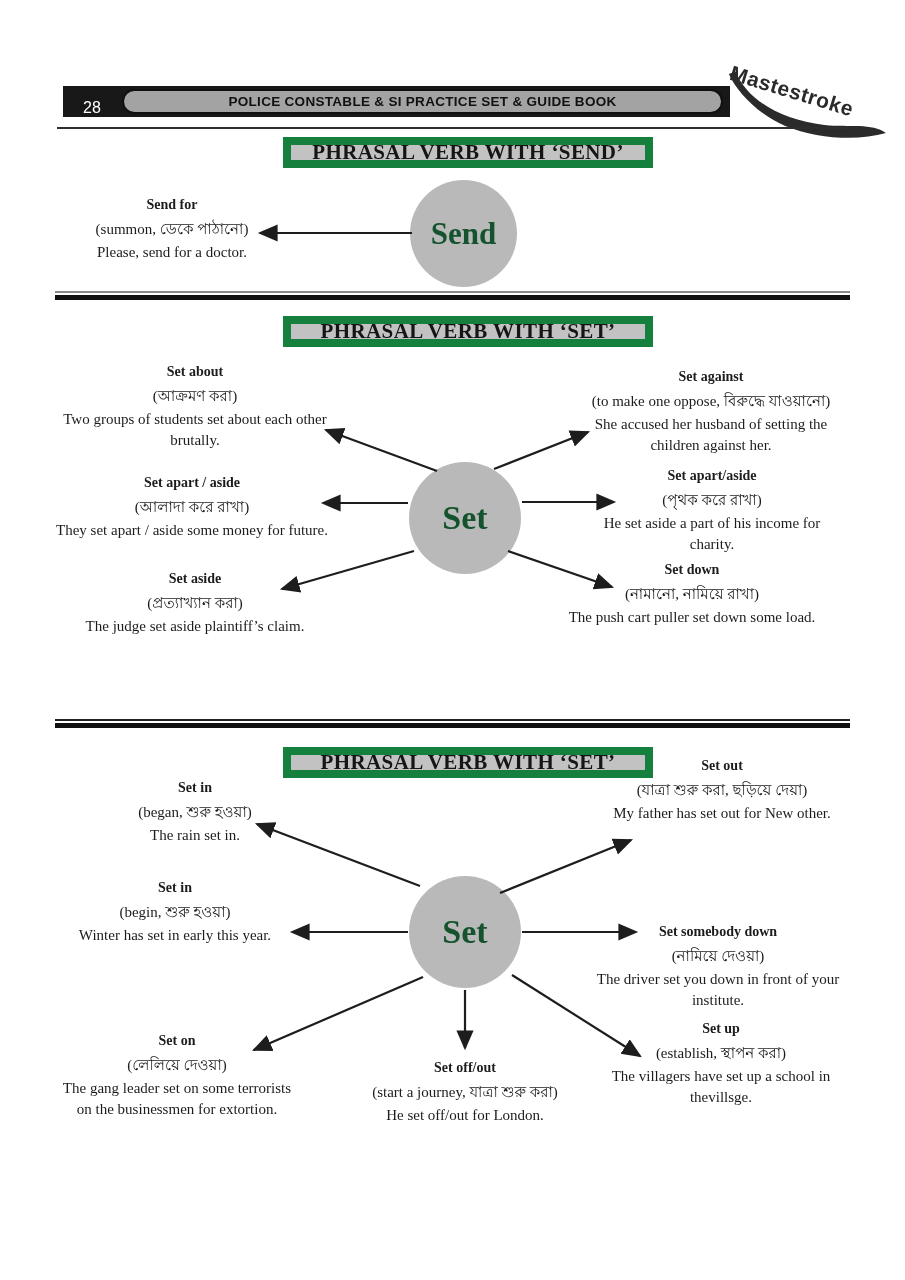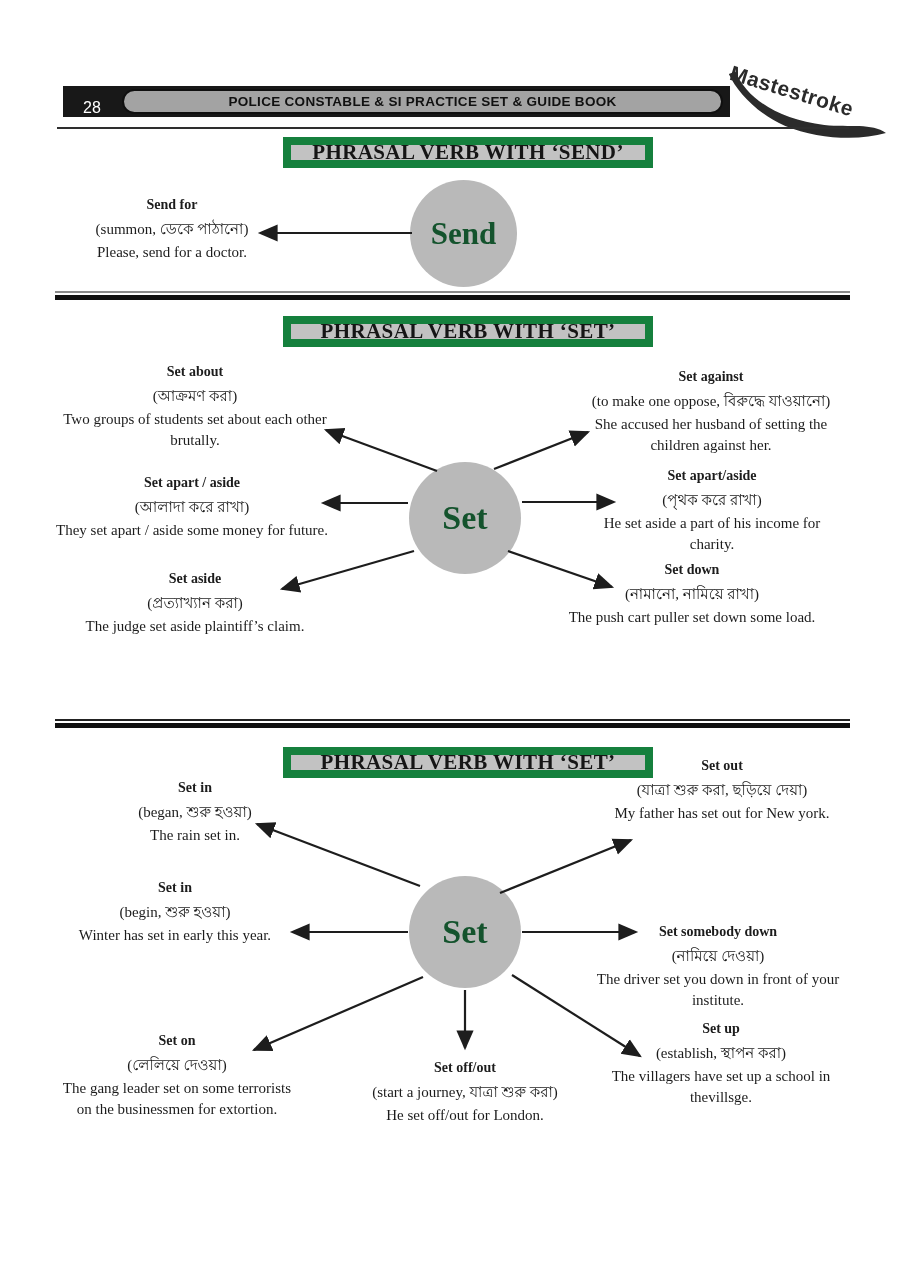--- a/index.html
+++ b/index.html
@@ -136,21 +136,21 @@
     <div class="example">Winter has set in early this year.</div>
   </div>
   <div class="entry" style="left:57px; top:1031px; width:240px;">
     <div class="phrase">Set on</div>
     <div class="meaning">(লেলিয়ে দেওয়া)</div>
     <div class="example">The gang leader set on some terrorists on the businessmen for extortion.</div>
   </div>
   <div class="entry" style="left:588px; top:756px; width:268px;">
     <div class="phrase">Set out</div>
     <div class="meaning">(যাত্রা শুরু করা, ছড়িয়ে দেয়া)</div>
-    <div class="example">My father has set out for New york.</div>
+    <div class="example">My father has set out for New other.</div>
   </div>
   <div class="entry" style="left:590px; top:922px; width:256px;">
     <div class="phrase">Set somebody down</div>
     <div class="meaning">(নামিয়ে দেওয়া)</div>
     <div class="example">The driver set you down in front of your institute.</div>
   </div>
   <div class="entry" style="left:595px; top:1019px; width:252px;">
     <div class="phrase">Set up</div>
     <div class="meaning">(establish, স্থাপন করা)</div>
     <div class="example">The villagers have set up a school in thevillsge.</div>

